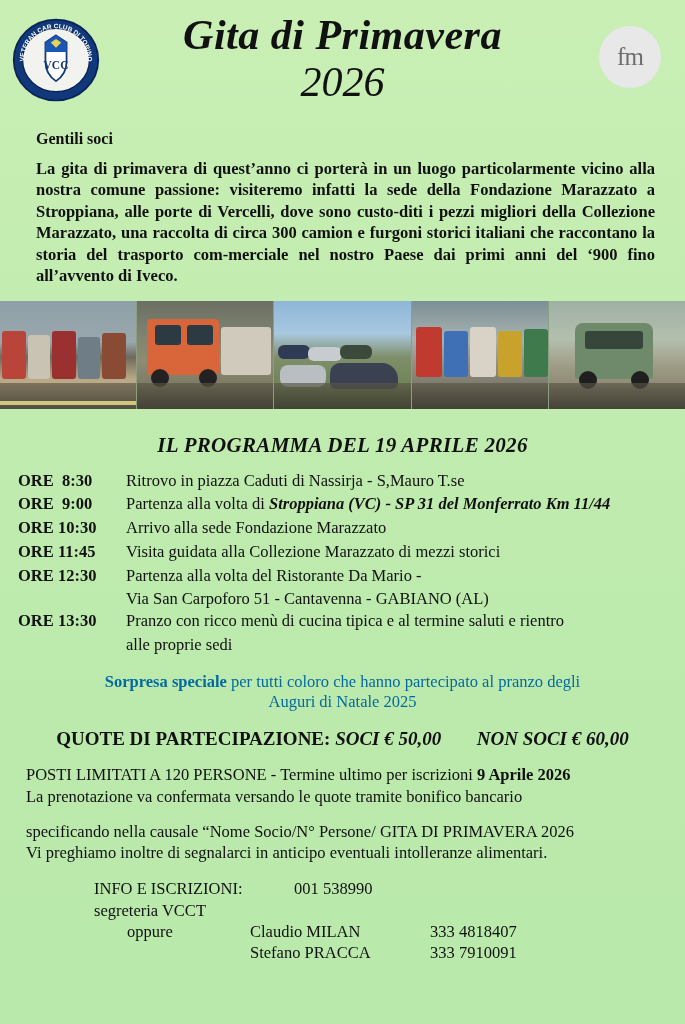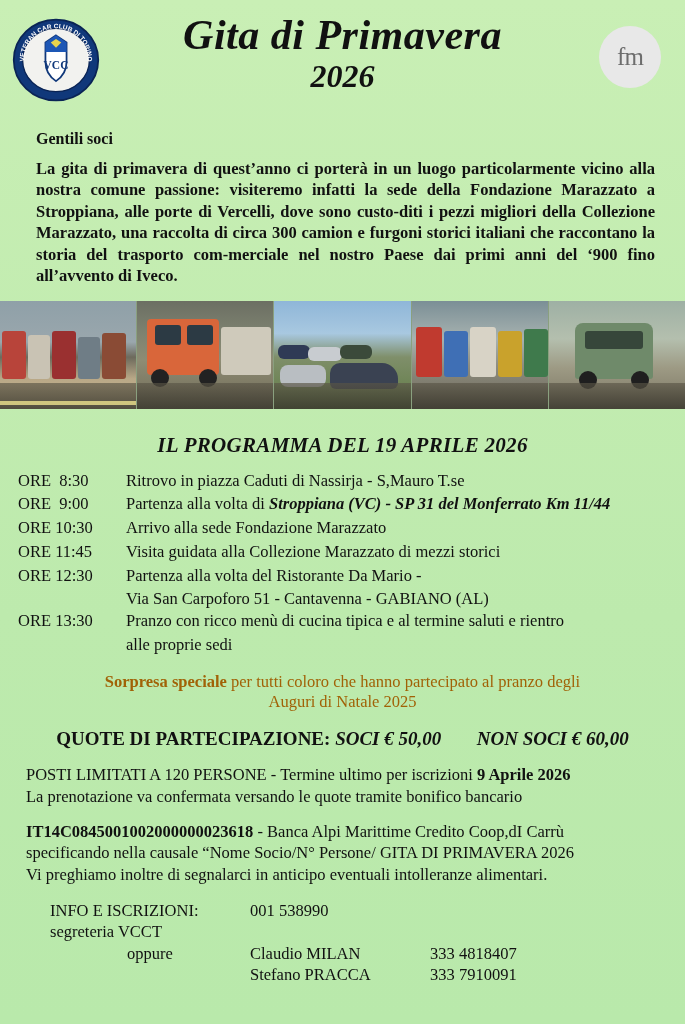--- a/index.html
+++ b/index.html
@@ -49,22 +49,22 @@
     padding-top: 14px;
   }
   .title-main {
     font-size: 42px;
     font-weight: bold;
     font-style: italic;
     letter-spacing: 0.5px;
     line-height: 1.0;
   }
   .title-year {
-    font-size: 32px;
-    font-weight: bold;
+    font-size: 42px;
+    font-weight: normal;
     font-style: italic;
     line-height: 1.25;
   }
 
   
   .intro {
     padding: 10px 30px 0 36px;
   }
   .greeting {
     font-weight: bold;
@@ -130,40 +130,40 @@
     padding: 0 14px 0 18px;
   }
   .row {
     display: flex;
     align-items: baseline;
     margin-bottom: 2px;
   }
   .time {
     width: 108px;
     flex: none;
-    font-weight: normal;
+    font-weight: bold;
     font-size: 16.5px;
     white-space: pre;
   }
   .desc {
     font-size: 16.5px;
     line-height: 1.32;
   }
   .desc .it { font-style: italic; font-weight: bold; }
   .cont {
     padding-left: 108px;
     font-size: 16.5px;
     line-height: 1.32;
   }
 
   
   .surprise {
     text-align: center;
     margin-top: 16px;
-    color: #a16207;
+    color: #0369a1;
     font-size: 16.5px;
     line-height: 1.22;
   }
   .surprise .b { font-weight: bold; }
 
   
   .quote {
     text-align: center;
     margin-top: 16px;
     font-size: 19px;
@@ -191,21 +191,21 @@
   .bank .iban { font-weight: bold; }
 
   
   .info {
     margin-top: 14px;
     padding: 0 18px 0 50px;
     font-size: 16.5px;
     line-height: 1.30;
   }
   .info-row { display: flex; }
-  .info-lead { width: 200px; flex: none; }
+  .info-lead { width: 200px; flex: none; margin-left: 44px; }
   .info-oppure { width: 200px; flex: none; text-align: center; }
   .info-name { width: 180px; flex: none; }
   .info-tel { flex: none; }
 </style>
 </head>
 <body>
 
 <div class="header">
 
   <svg class="logo" viewBox="0 0 100 100">
@@ -333,21 +333,20 @@
   <span class="amt">NON SOCI</span>
   <span class="amt">€ 60,00</span>
 </div>
 
 <div class="posti">
   <div><span>POSTI LIMITATI A 120 PERSONE</span><span> - Termine ultimo per iscrizioni </span><span class="b">9 Aprile 2026</span></div>
   <div>La prenotazione va confermata versando le quote tramite bonifico bancario</div>
 </div>
 
 <div class="bank">
-  <div><span class="iban">IT14C0845001002000000023618</span><span> - Banca Alpi Marittime  Credito Coop,dI Carrù</span></div>
   <div>specificando nella causale “Nome Socio/N° Persone/ GITA DI PRIMAVERA 2026</div>
   <div>Vi preghiamo inoltre di segnalarci in anticipo eventuali intolleranze alimentari.</div>
 </div>
 
 <div class="info">
   <div class="info-row">
     <div class="info-lead"><span>INFO E ISCRIZIONI:</span><span> segreteria VCCT</span></div>
     <div class="info-tel">001 538990</div>
   </div>
   <div class="info-row">

